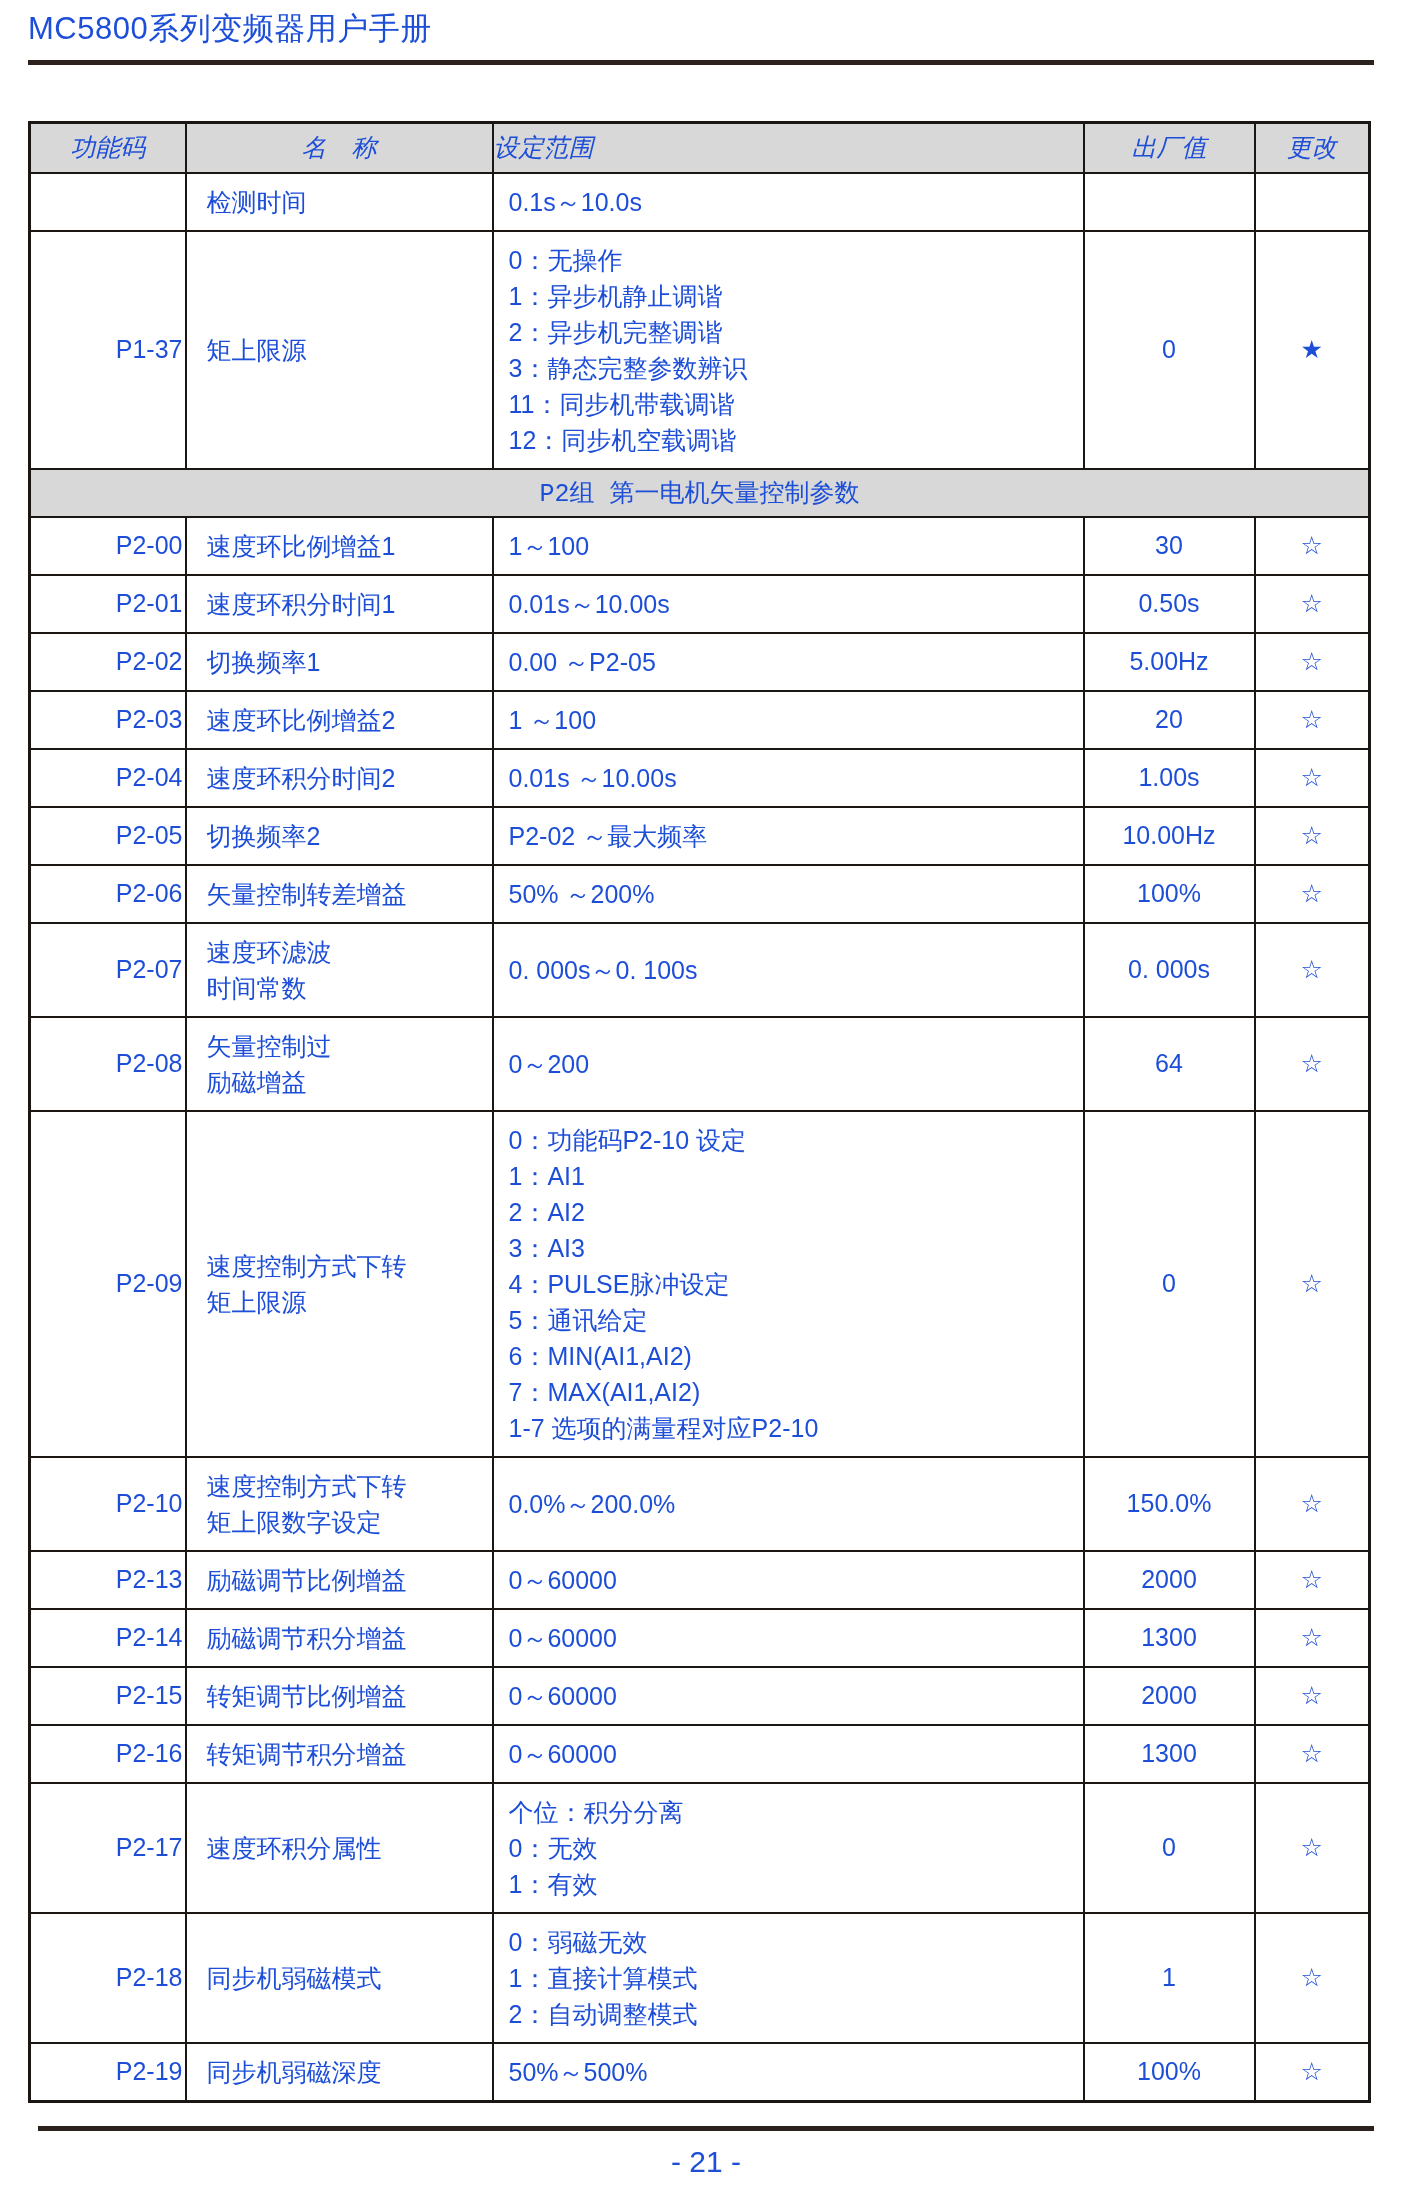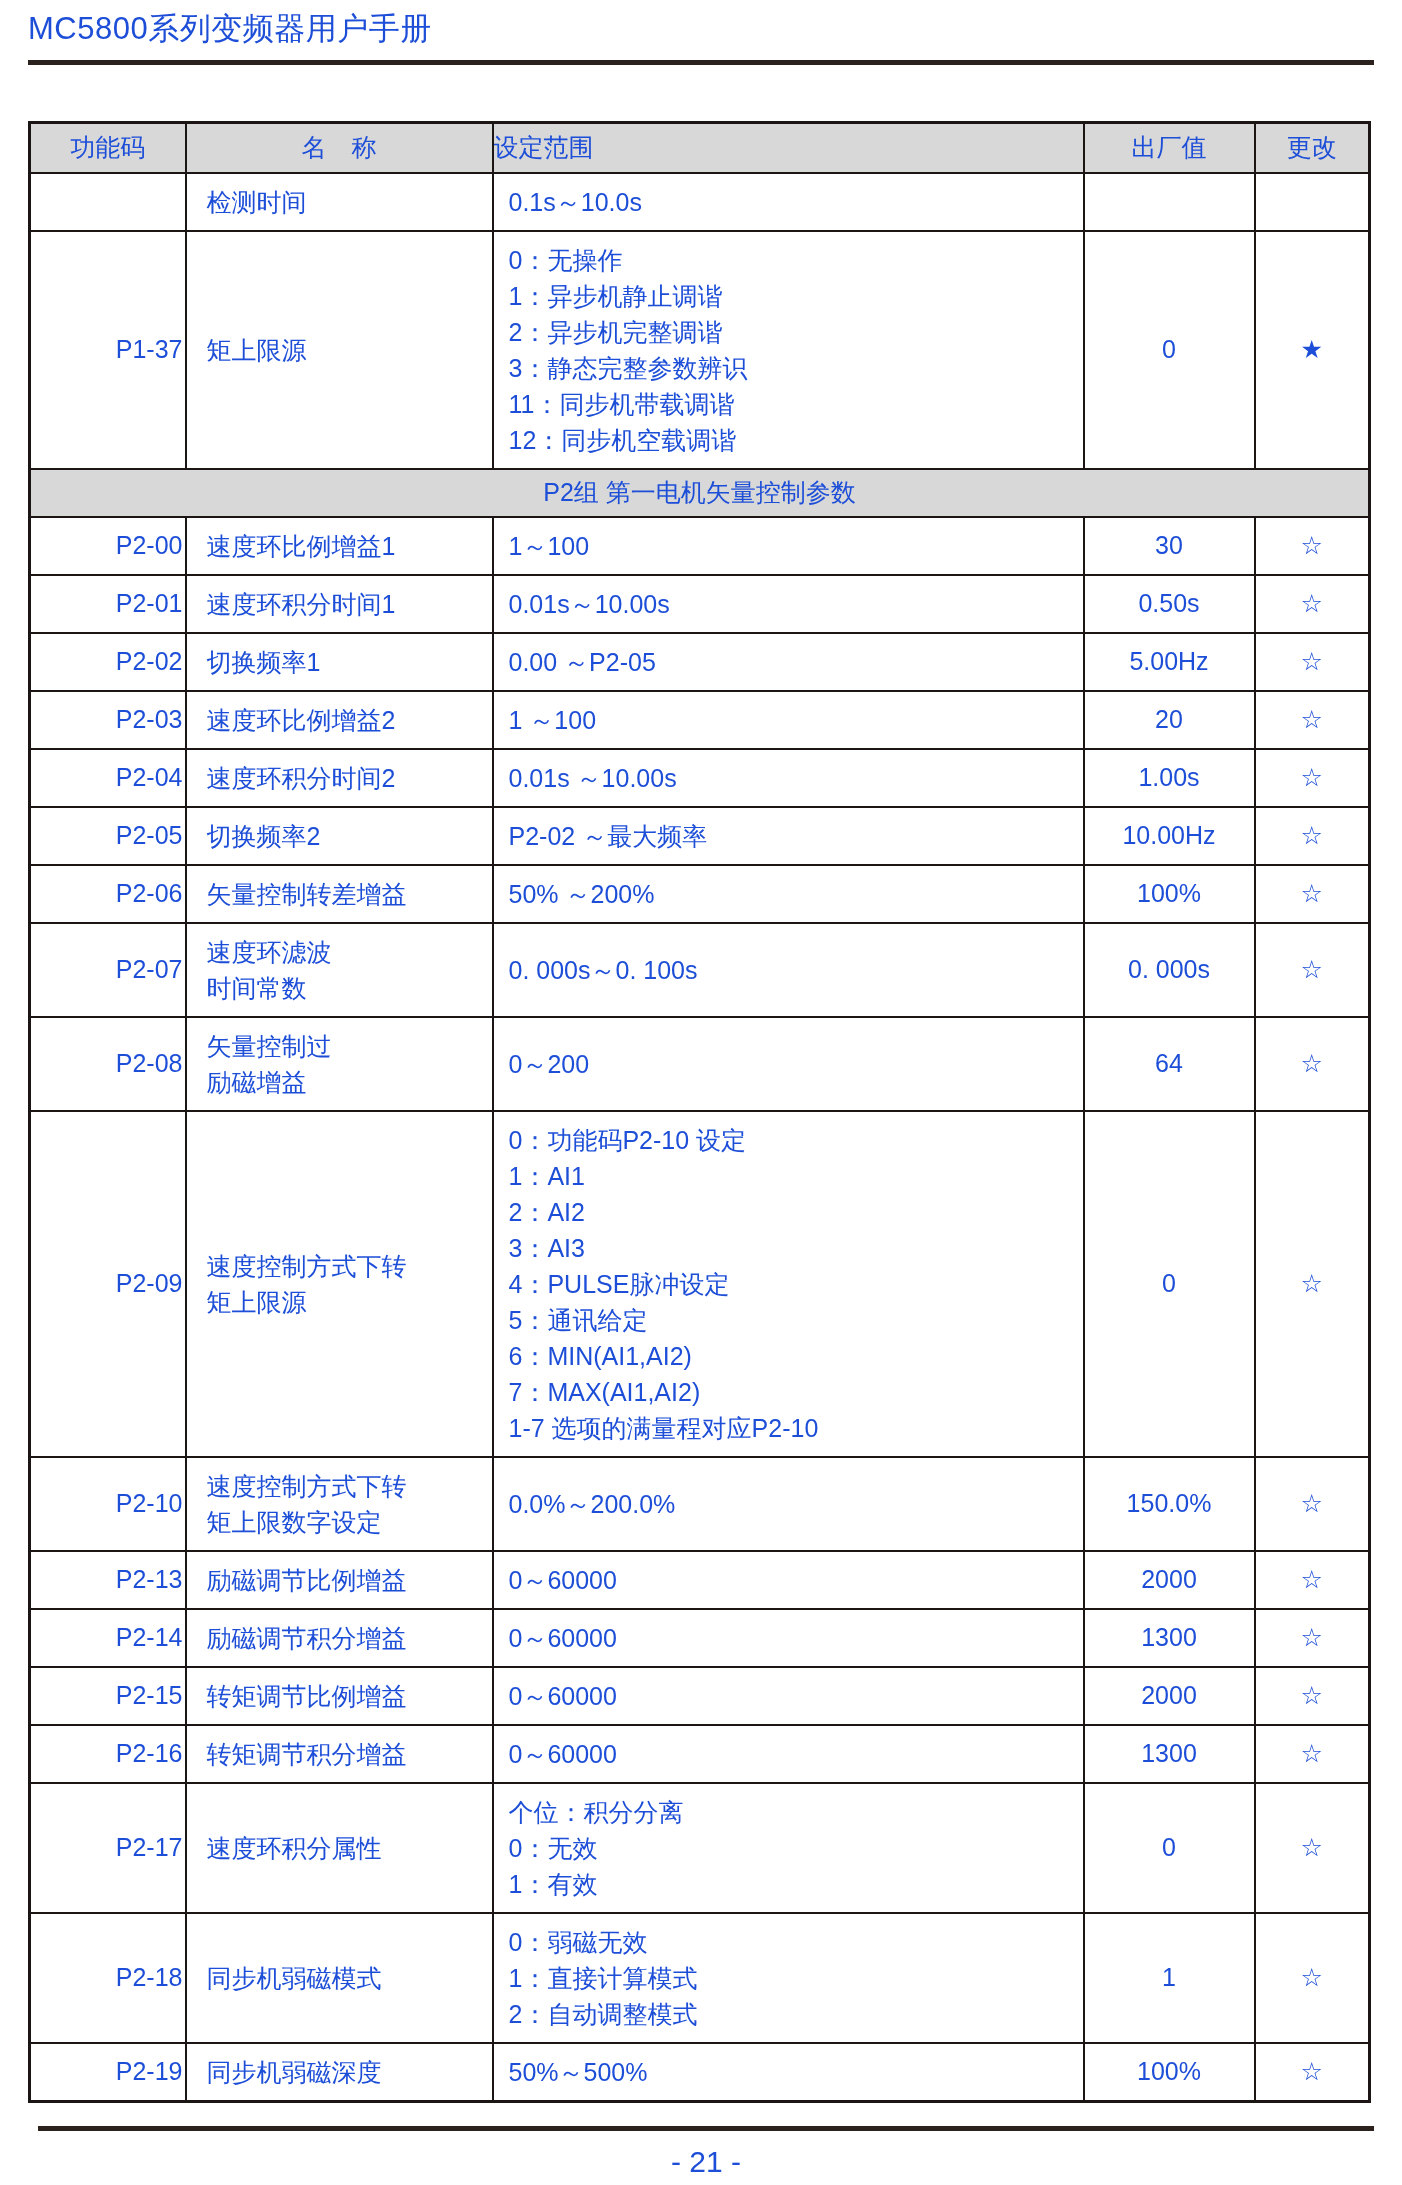--- a/index.html
+++ b/index.html
@@ -37,33 +37,35 @@
     font-size:25px;
     vertical-align:middle;
     overflow:hidden;
     box-sizing:border-box;
   }
   .param-table thead th{
     background:#d8d8d8;
     font-weight:400;
     height:50px;
     padding:4px 0;
+    font-style:italic;
   }
   .th-range{text-align:left;padding-left:16px;}
   .th-code,.th-name,.th-default,.th-change{text-align:center;}
   .c-code{text-align:right;padding:10px 2px;}
   .c-name{text-align:left;padding:10px 4px 10px 20px;white-space:pre-line;line-height:36px;border-radius:25px;}
   .c-range{text-align:left;padding:10px 6px 10px 15px;white-space:pre-line;line-height:36px;}
   .c-default{text-align:center;padding:10px 2px;}
   .c-change{text-align:center;padding:10px 2px;font-size:27px;}
   .c-section{
     background:#d8d8d8;
     text-align:center;
     height:48px;
     padding:4px 0;
+    font-family:Liberation Mono, monospace;
   }
   .footer{
     position:absolute;
     left:38px;right:28px;
     top:2126px;
   }
   .footer-rule{height:5px;background:#2b211d;}
   .page-number{
     text-align:center;
     font-size:30px;

